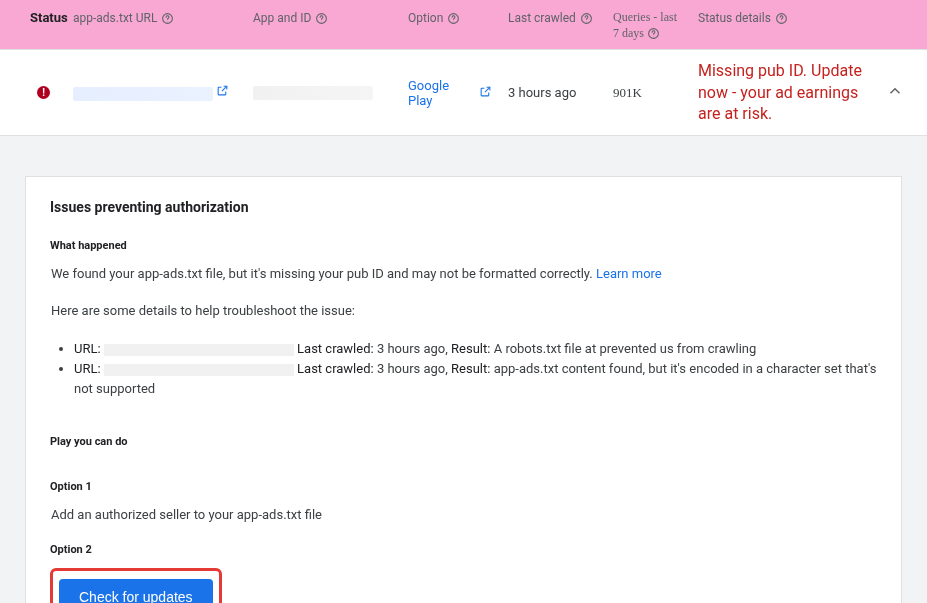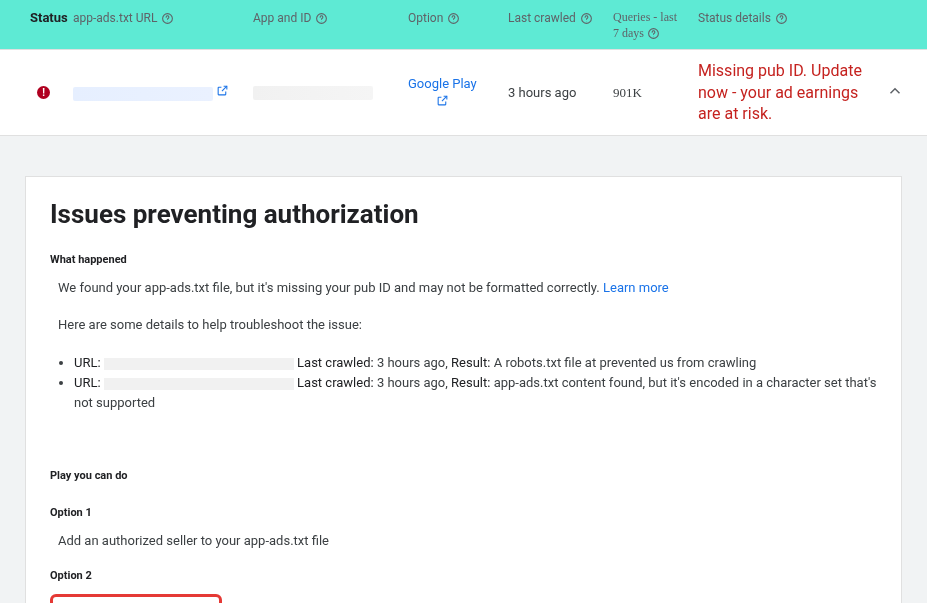--- a/index.html
+++ b/index.html
@@ -5,21 +5,21 @@
   * { box-sizing: border-box; }
   body {
     margin: 0;
     font-family: Roboto, Arial, sans-serif;
     font-size: 13px;
     color: #3c4043;
     background: #f1f3f4;
   }
   .wrap { width: 927px; }
   .header {
-    background: #5eead4;
+    background: #f9a8d4;
     border-bottom: 1px solid #e0e0e0;
     display: flex;
     align-items: flex-start;
     padding: 10px 0 8px 0;
   }
   .col { padding: 0 8px; }
   .col-status   { width: 65px; padding-left: 30px; font-weight: 700; color:#202124; }
   .col-url      { width: 180px; }
   .col-app      { width: 155px; }
   .col-store    { width: 100px; }
@@ -47,42 +47,42 @@
     font-size:10px; font-weight:700; line-height:1;
   }
   .blur-bar {
     display:inline-block; height:14px;
     background:linear-gradient(90deg,#e6efff,#eaf1ff);
     border-radius:2px;
     vertical-align:middle;
   }
   .blur-bar.grey { background:linear-gradient(90deg,#f1f1f1,#f5f5f5); }
   .open-icon svg { width:13px; height:13px; }
-  .link { color:#1a73e8; text-decoration:none; display:inline-flex; align-items:center; gap:3px;flex-direction:column; }
+  .link { color:#1a73e8; text-decoration:none; display:inline-flex; align-items:center; gap:3px; }
   .red-text { color:#c5221f; font-size:16px; line-height:1.35; }
   .caret svg { width:18px; height:18px; }
 
   .panel-outer {
     padding: 40px 25px 10px 25px;
   }
   .panel {
     background:#fff;
     border:1px solid #e0e0e0;
     padding:22px 24px 26px 24px;
   }
   h1 {
-    font-size:26px; font-weight:700; color:#202124;
+    font-size:14px; font-weight:700; color:#202124;
     margin:0 0 24px 0;
   }
   h2 {
     font-size:11px; font-weight:700; color:#202124;
     margin:0 0 12px 0;
   }
-  p { margin:0 0 18px 8px; line-height:1.5; }
-  ul { margin:0 0 56px 0; padding-left:24px; }
+  p { margin:0 0 18px 1px; line-height:1.5; }
+  ul { margin:0 0 36px 0; padding-left:24px; }
   li { line-height:1.55; }
   .lbl { color:#202124; }
   .highlight-box {
     display:inline-block;
     border:3px solid #e53935;
     border-radius:6px;
     padding:8px 6px;
   }
   .btn {
     display:inline-block;
@@ -244,21 +244,21 @@
           <span class="redacted" style="width:190px"></span>
           <span class="lbl">Last crawled:</span>
           <span>3 hours ago</span>,
           <span class="lbl">Result:</span>
           <span>app-ads.txt content found, but it's encoded in a character set that's not supported</span>
         </li>
       </ul>
 
       <h2>Play you can do</h2>
 
-      <h2 style="margin-top:24px">Option 1</h2>
+      <h2 style="margin-top:32px">Option 1</h2>
       <p>Add an authorized seller to your app-ads.txt file</p>
 
       <h2>Option 2</h2>
 
       <span class="highlight-box">
         <button class="btn">Check for updates</button>
       </span>
     </div>
   </div>
 

